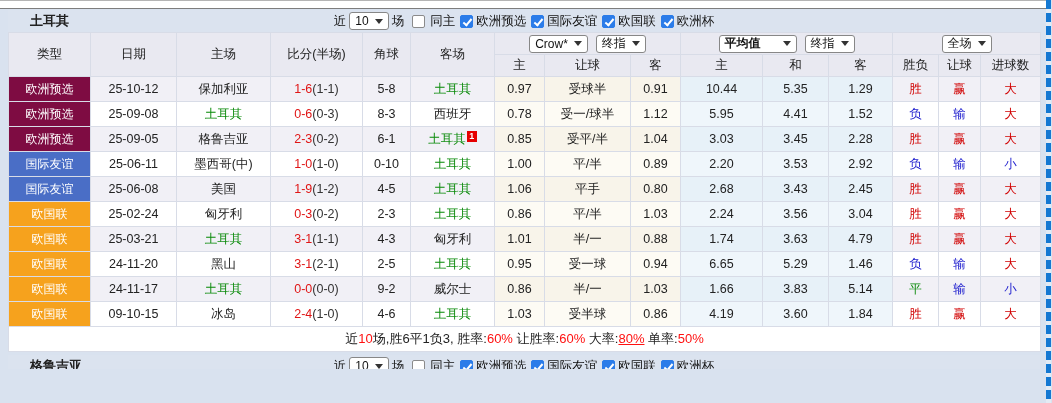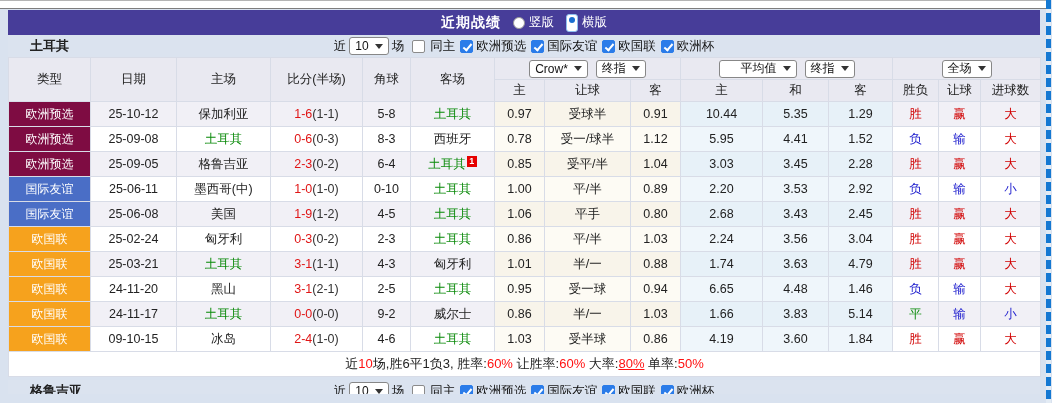--- a/index.html
+++ b/index.html
@@ -58,31 +58,20 @@
   .next-clip{height:14px;overflow:hidden;margin-top:3px;}
 </style>
 </head>
 <body>
 
 <div class="dash-strip"></div>
 <div class="top-strip"></div>
 
 <div class="page">
 
-  <div class="title-bar">
-    <span class="tb-title">近期战绩</span>
-    <span class="radio-opt">
-      <span class="radio"></span>
-      <span>竖版</span>
-    </span>
-    <span class="radio-opt">
-      <span class="radio sel"></span>
-      <span>横版</span>
-    </span>
-  </div>
 
   <div class="filter-bar">
     <span class="team-label">土耳其</span>
     <span class="controls">
       <span>近</span>
       <span class="sel">
           <span>10</span>
           <span class="arr"></span>
         </span>
       <span>场</span>
@@ -133,21 +122,21 @@
               </span>
             <span class="sel">
                 <span>终指</span>
                 <span class="arr"></span>
               </span>
           </span>
         </th>
         <th colspan="3" class="grp">
           <span class="hdr-sels">
             <span class="sel">
-                <span style="min-width:52px;text-align:right;">平均值</span>
+                <span style="min-width:52px;text-align:left;font-weight:bold;">平均值</span>
                 <span class="arr"></span>
               </span>
             <span class="sel">
                 <span>终指</span>
                 <span class="arr"></span>
               </span>
           </span>
         </th>
         <th colspan="3" class="grp">
           <span class="hdr-sels">
@@ -205,21 +194,21 @@
     <td class="c-res" style="color: rgb(26, 26, 205);">负</td>
     <td class="c-hres" style="color: rgb(26, 26, 205);">输</td>
     <td class="c-gres" style="color: rgb(209, 0, 0);">大</td>
   </tr>
 
   <tr class="odd">
     <td class="c-type" style="background: rgb(126, 12, 66);">欧洲预选</td>
     <td class="c-date">25-09-05</td>
     <td><span class="c-home">格鲁吉亚</span></td>
     <td><span class="c-ft">2-3</span><span class="c-ht">(0-2)</span></td>
-    <td class="c-corner">6-4</td>
+    <td class="c-corner">6-1</td>
     <td><span class="c-away" style="color: rgb(10, 138, 10);">土耳其</span><span class="card">1</span></td>
     <td class="c-ch crow">0.85</td>
     <td class="c-cl crow">受平/半</td>
     <td class="c-ca crow">1.04</td>
     <td class="c-ah avg">3.03</td>
     <td class="c-ad avg">3.45</td>
     <td class="c-aa avg">2.28</td>
     <td class="c-res" style="color: rgb(209, 0, 0);">胜</td>
     <td class="c-hres" style="color: rgb(209, 0, 0);">赢</td>
     <td class="c-gres" style="color: rgb(209, 0, 0);">大</td>
@@ -301,21 +290,21 @@
     <td class="c-type" style="background: rgb(246, 162, 29);">欧国联</td>
     <td class="c-date">24-11-20</td>
     <td><span class="c-home">黑山</span></td>
     <td><span class="c-ft">3-1</span><span class="c-ht">(2-1)</span></td>
     <td class="c-corner">2-5</td>
     <td><span class="c-away" style="color: rgb(10, 138, 10);">土耳其</span></td>
     <td class="c-ch crow">0.95</td>
     <td class="c-cl crow">受一球</td>
     <td class="c-ca crow">0.94</td>
     <td class="c-ah avg">6.65</td>
-    <td class="c-ad avg">4.48</td>
+    <td class="c-ad avg">5.29</td>
     <td class="c-aa avg">1.46</td>
     <td class="c-res" style="color: rgb(26, 26, 205);">负</td>
     <td class="c-hres" style="color: rgb(26, 26, 205);">输</td>
     <td class="c-gres" style="color: rgb(209, 0, 0);">大</td>
   </tr>
 
   <tr class="odd">
     <td class="c-type" style="background: rgb(246, 162, 29);">欧国联</td>
     <td class="c-date">24-11-17</td>
     <td><span class="c-home" style="color: rgb(10, 138, 10);">土耳其</span></td>

